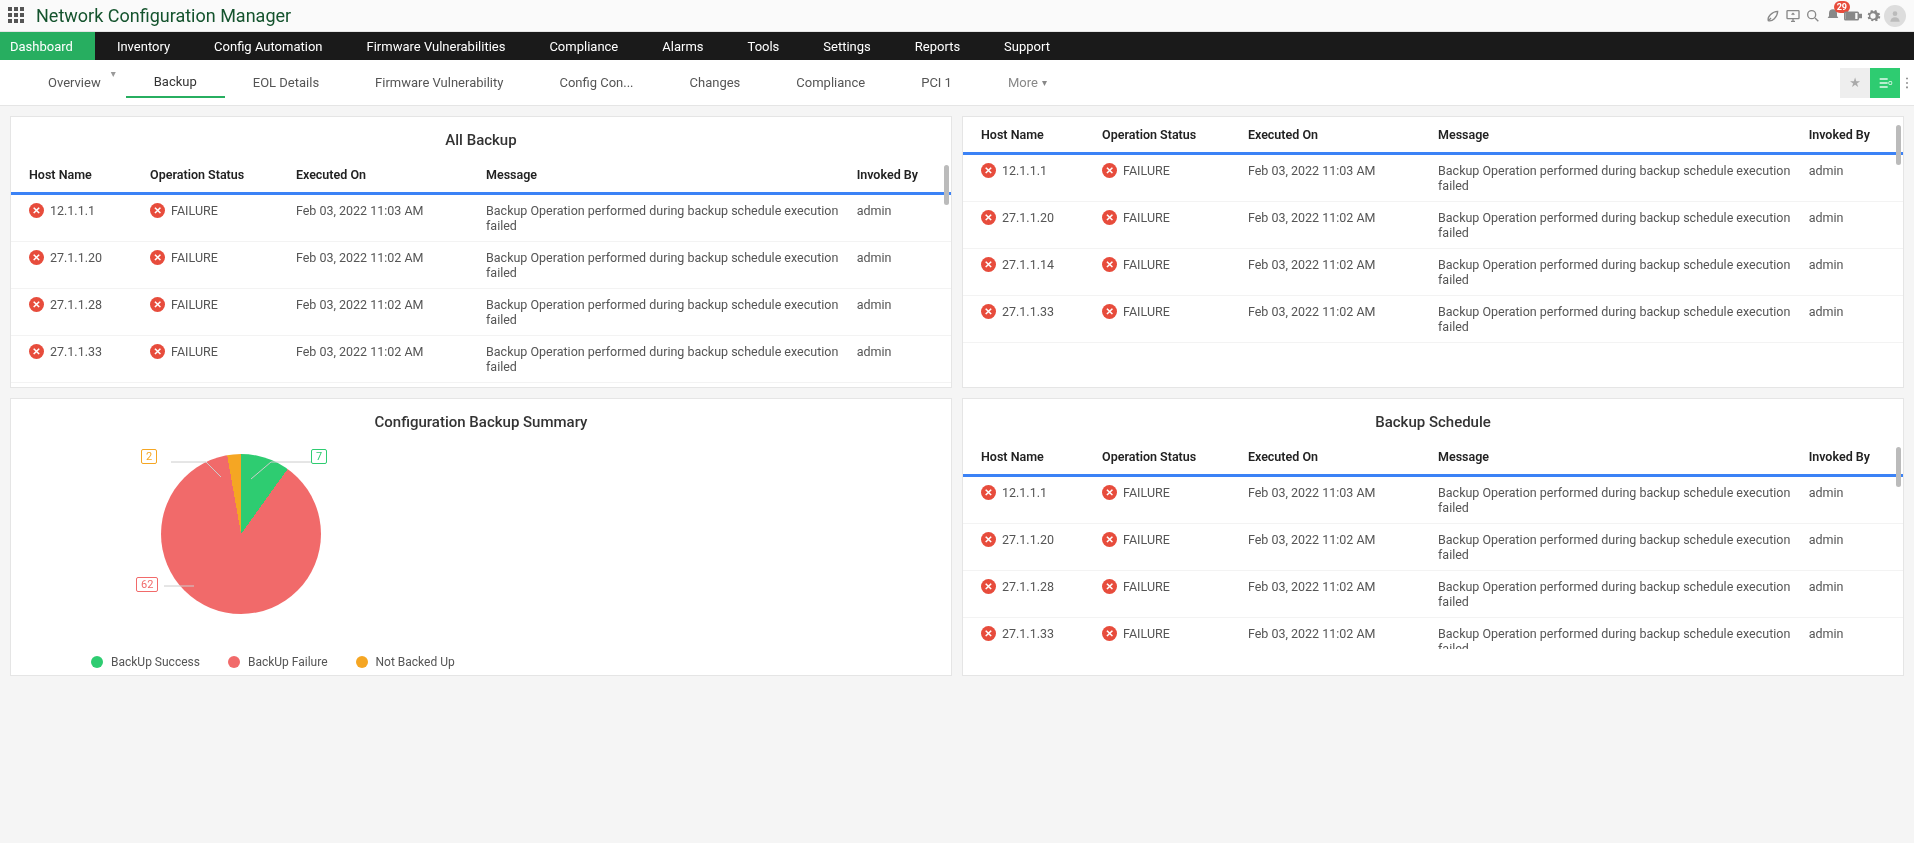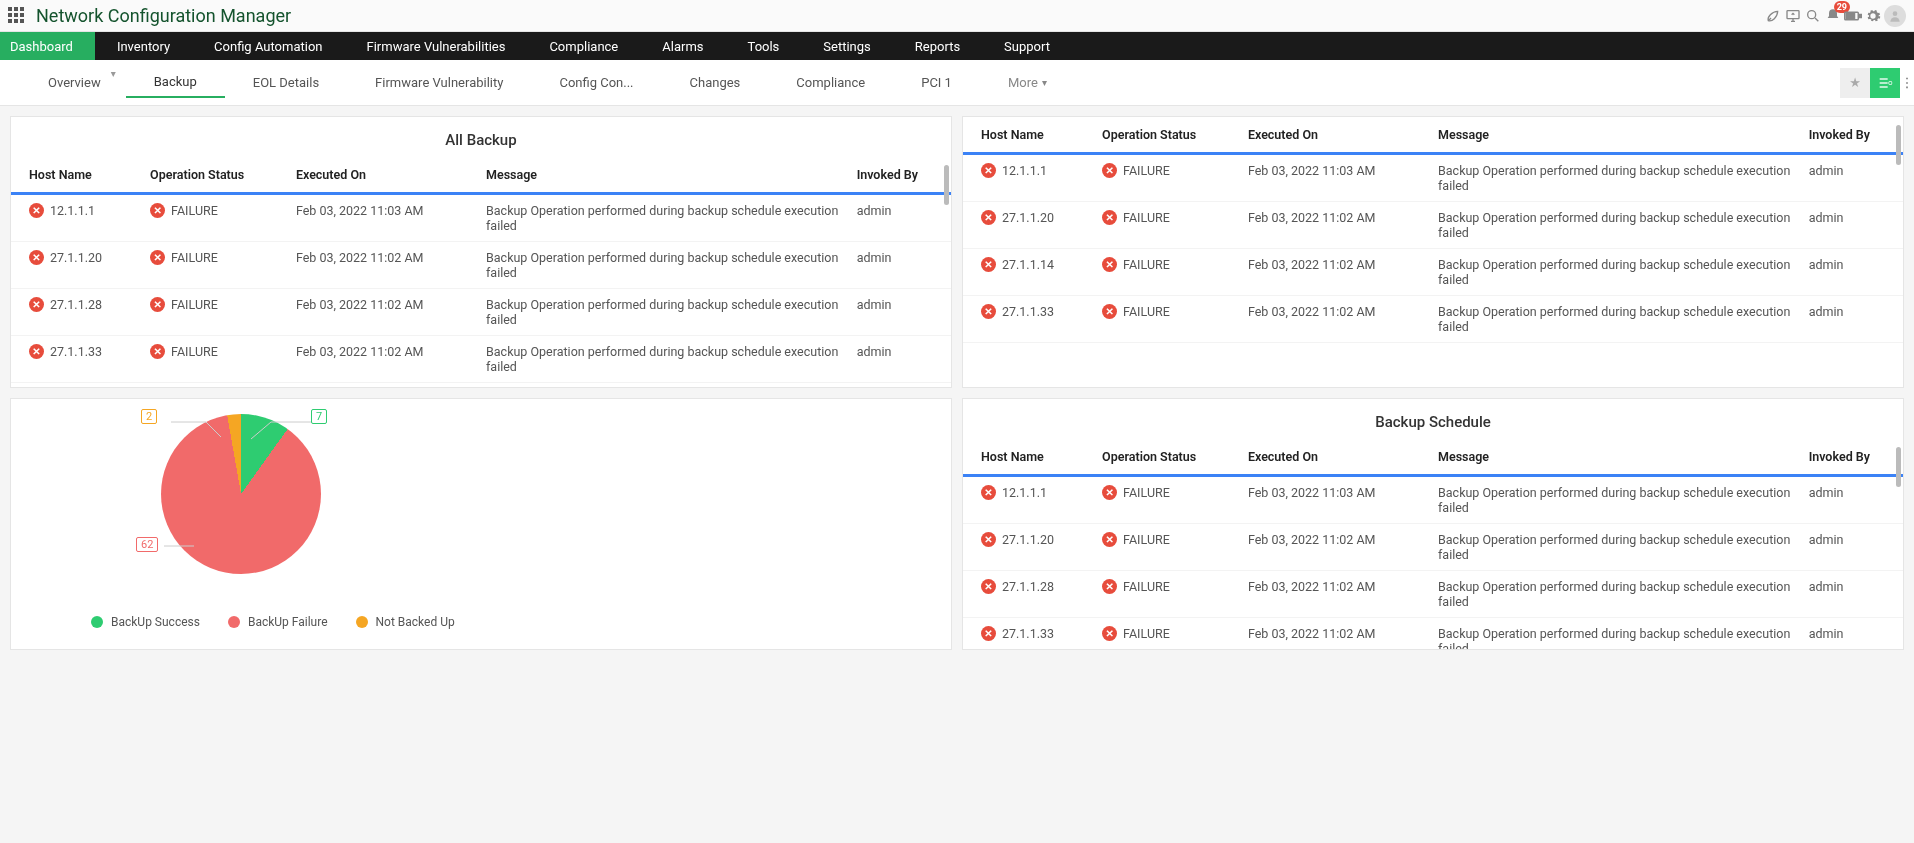--- a/index.html
+++ b/index.html
@@ -353,20 +353,21 @@
       <td>Feb 03, 2022 11:02 AM</td>
       <td class="msg">Backup Operation performed during backup schedule execution failed</td>
       <td>admin</td>
     </tr>
           </tbody>
         </table>
     </div>
   </div>
 
   <div class="panel">
+    <div class="panel-header">Configuration Backup Summary</div>
     <div class="panel-body pie-wrap">
       <div class="pie-area">
         <div class="pie" id="pie" style="background: conic-gradient(from -10deg, rgb(245, 166, 35) 0deg, rgb(245, 166, 35) 10.1408deg, rgb(46, 204, 113) 10.1408deg, rgb(46, 204, 113) 45.6338deg, rgb(241, 106, 106) 45.6338deg, rgb(241, 106, 106) 360deg);"></div>
 
         <div class="callout" style="left:110px; top:0;">
           <svg width="60" height="20" style="position:absolute; left:30px; top:8px;">
               <line x1="0" y1="5" x2="35" y2="5" stroke="#ccc"></line>
               <line x1="35" y1="5" x2="50" y2="20" stroke="#ccc"></line>
             </svg>
           <span class="box" style="border-color:#f5a623; color:#f5a623;">2</span>

